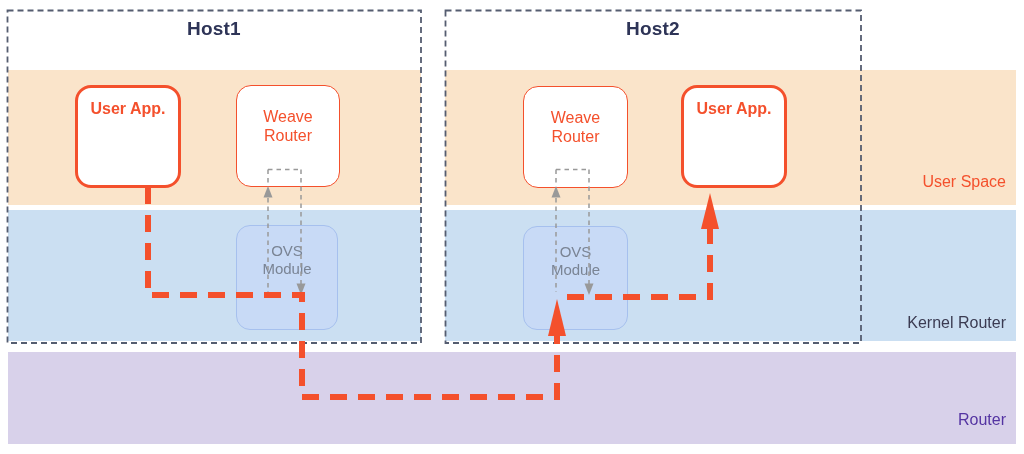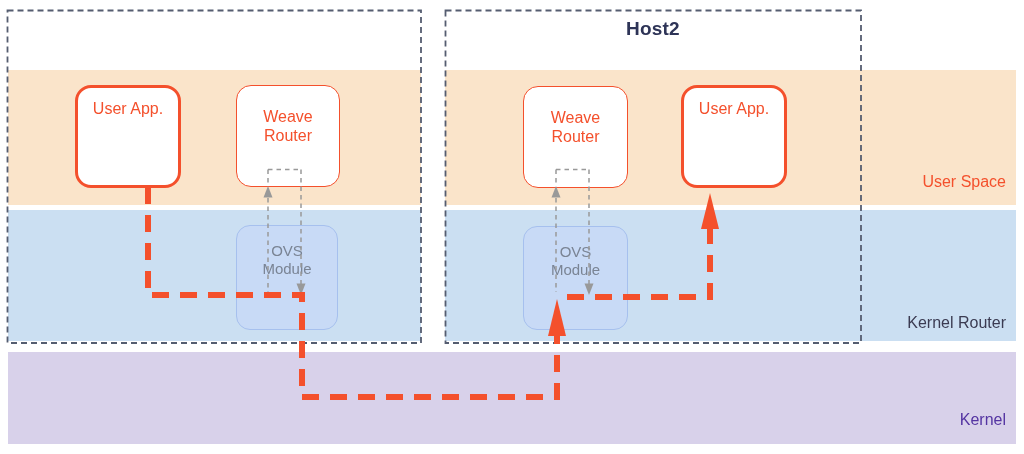--- a/index.html
+++ b/index.html
@@ -22,21 +22,21 @@
 
   
   .host-title{position:absolute;z-index:2;top:18px;font-size:19px;font-weight:bold;
               color:#2E3457;text-align:center;letter-spacing:.2px;}
   .host-title.h1{left:7px;width:414px;}
   .host-title.h2{left:445px;width:416px;}
 
   
   .node{position:absolute;z-index:3;box-sizing:border-box;background:#ffffff;
         text-align:center;font-size:16px;color:#F4502C;line-height:19px;}
-  .node.user-app{border:3.5px solid #F4502C;border-radius:16px;font-weight:normal;padding-top:11px;}
+  .node.user-app{border:3.5px solid #F4502C;border-radius:16px;font-weight:bold;padding-top:11px;}
   .node.weave   {border:1.7px solid #F4502C;border-radius:15px;padding-top:21px;}
   .node.ovs     {background:#C8DAF6;border:1px solid #A6C0EE;border-radius:14px;
                  color:#7A8494;font-size:15px;line-height:18px;padding-top:16px;}
   .node .lbl{display:block;margin:0 auto;width:80px;}
 
   .node.ua1 {left:75px; top:85px; width:106px;height:103px;}
   .node.wr1 {left:236px;top:85px; width:104px;height:102px;}
   .node.ovs1{left:236px;top:225px;width:102px;height:105px;}
   .node.wr2 {left:523px;top:86px; width:105px;height:102px;}
   .node.ua2 {left:681px;top:85px; width:106px;height:103px;}
@@ -51,22 +51,23 @@
 <div class="canvas">
 
   <div class="band user1"></div>
   <div class="band user2"></div>
   <div class="band kernel1"></div>
   <div class="band kernel2"></div>
   <div class="band network"></div>
 
   <div class="band-label user">User Space</div>
   <div class="band-label kernel">Kernel Router</div>
-  <div class="band-label net">Kernel</div>
+  <div class="band-label net">Router</div>
 
+  <div class="host-title h1">Host1</div>
   <div class="host-title h2">Host2</div>
 
   <div class="node user-app ua1">
     <span class="lbl">User App.</span>
   </div>
   <div class="node weave wr1">
     <span class="lbl">Weave Router</span>
   </div>
   <div class="node ovs ovs1">
     <span class="lbl">OVS Module</span>

